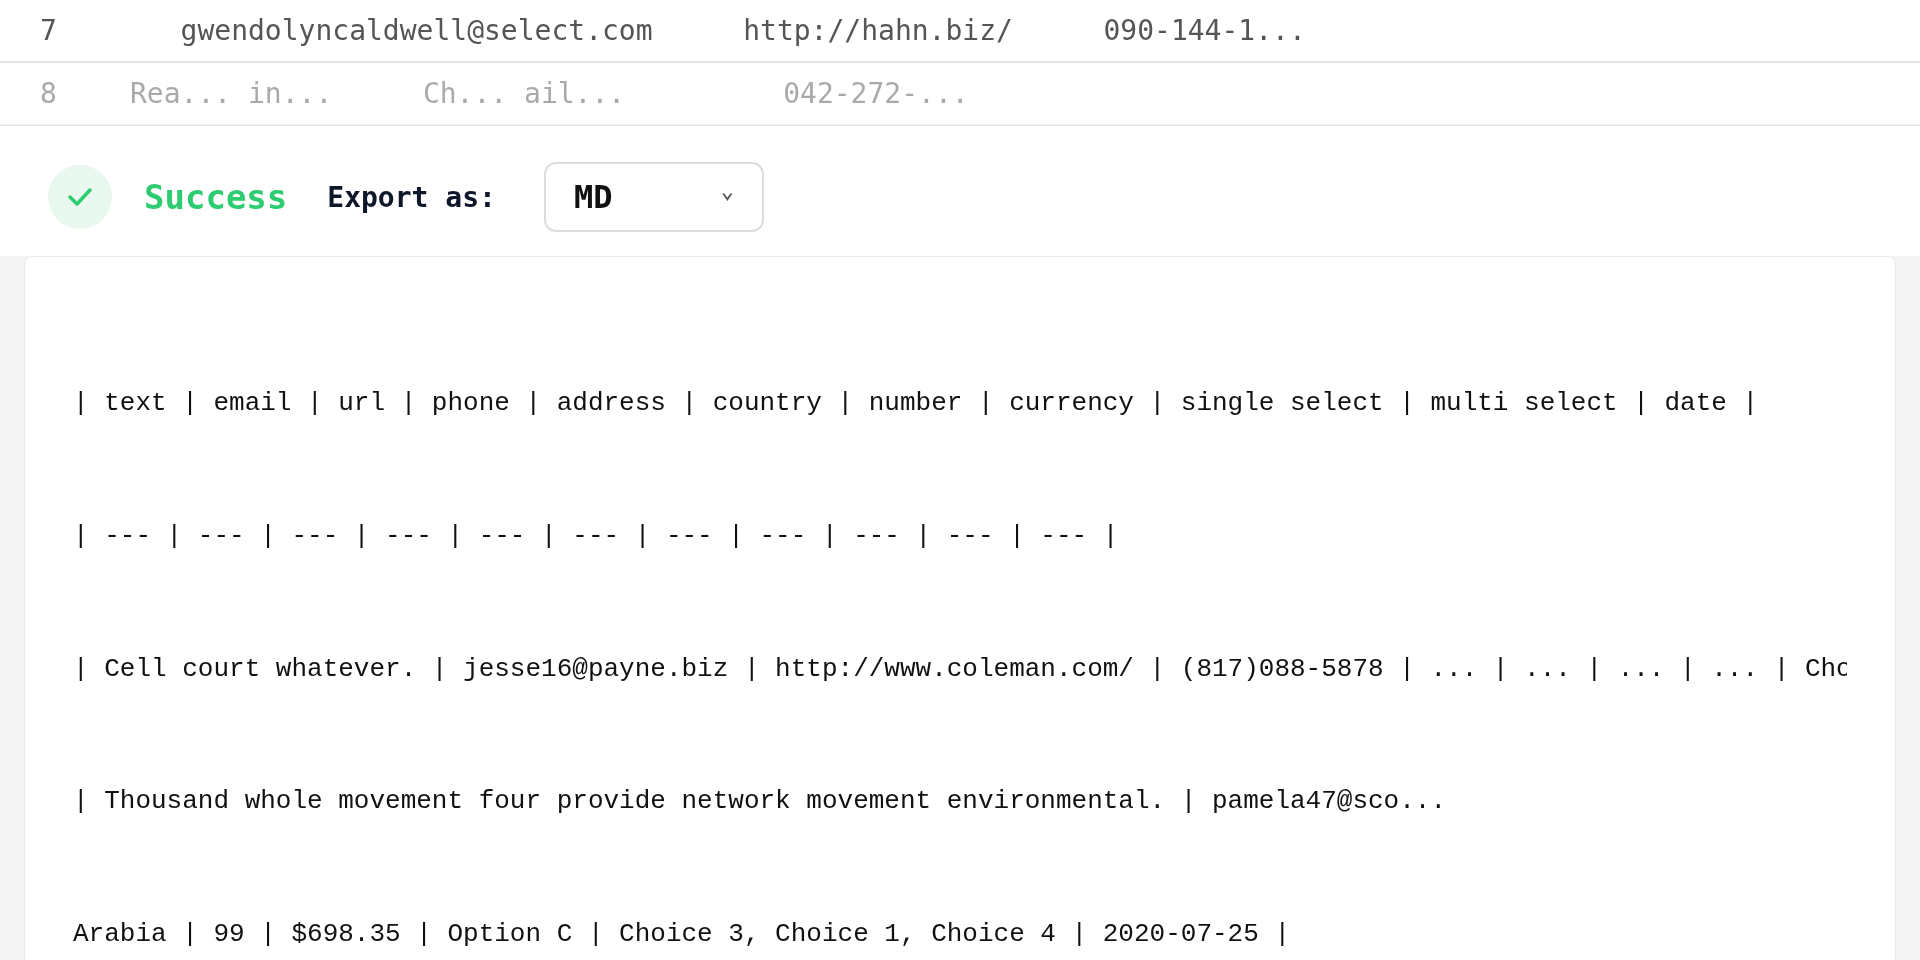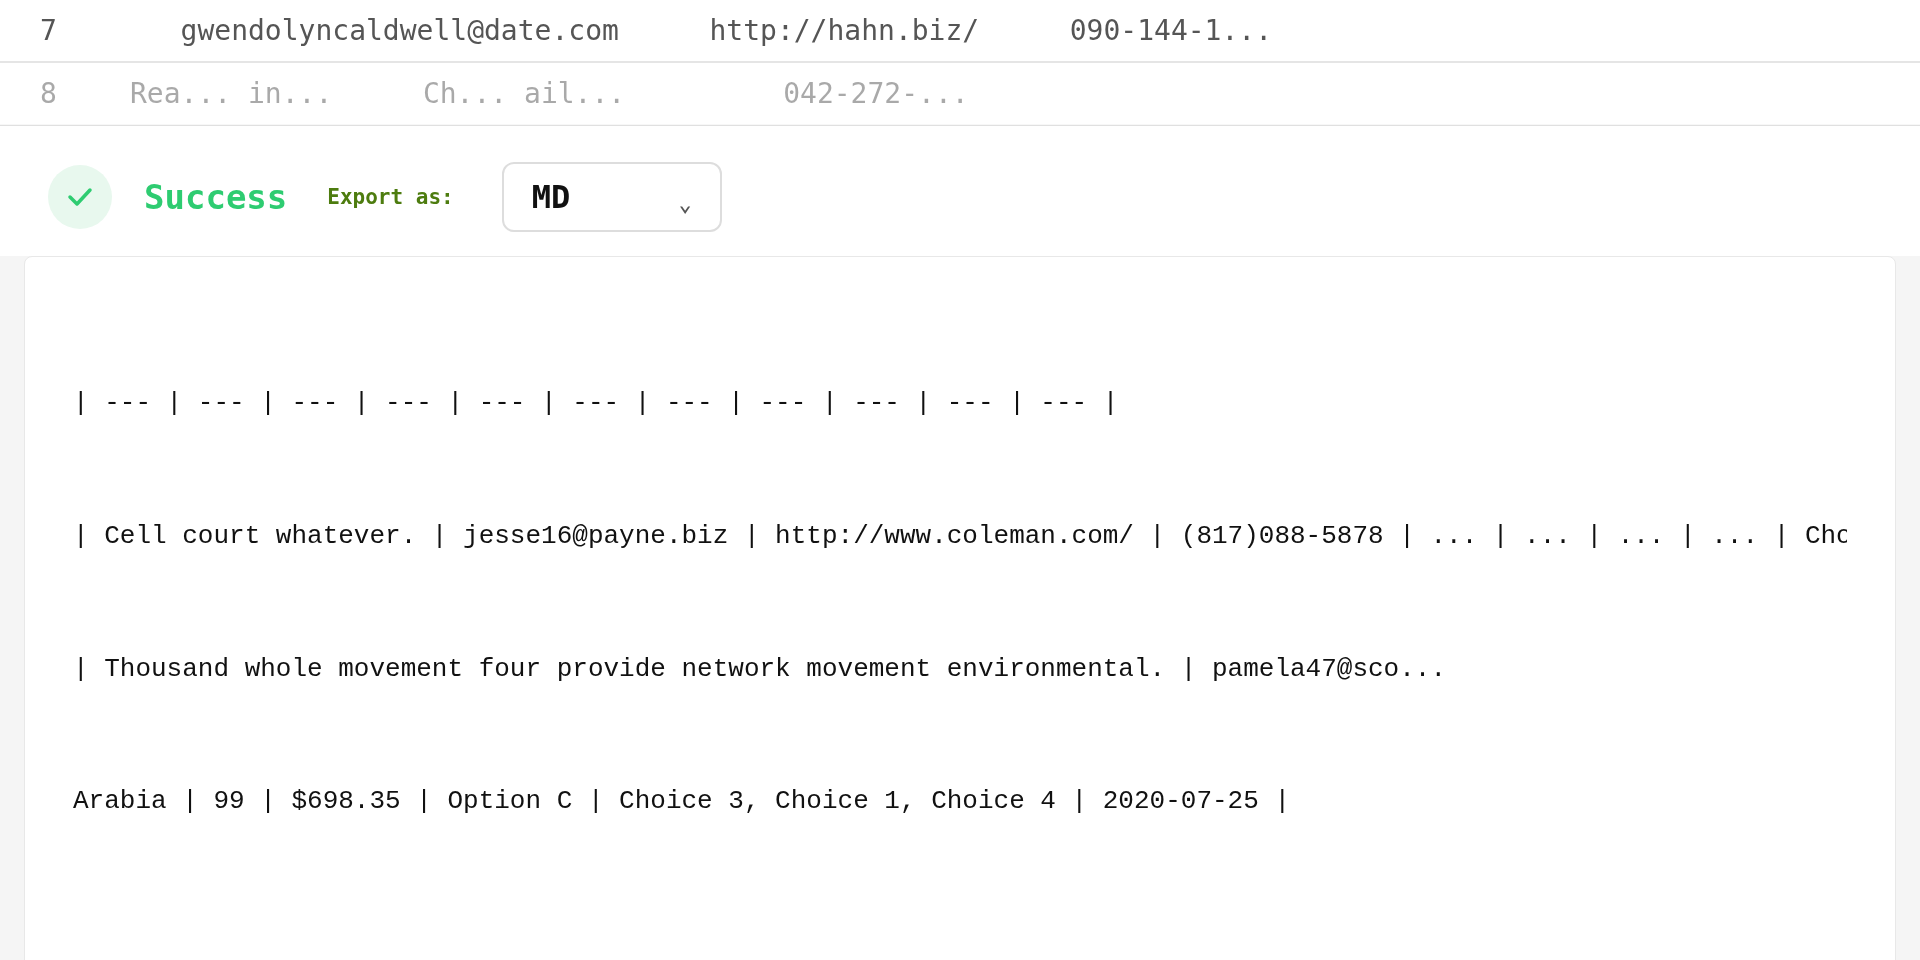--- a/index.html
+++ b/index.html
@@ -75,29 +75,29 @@
     }
 
     .success-text {
       font-size: 34px;
       font-weight: 600;
       color: #2ecc71;
       margin-right: 8px;
     }
 
     .export-label {
-      font-size: 21px;
+      font-size: 28px;
       font-weight: 700;
-      color: #4d7c0f;
+      color: #0f172a;
       margin-right: 16px;
     }
 
     .export-dropdown {
       display: flex;
-      align-items: flex-end;
+      align-items: flex-start;
       justify-content: space-between;
       border: 2px solid #ddd;
       border-radius: 12px;
       padding: 14px 28px;
       min-width: 220px;
       background: #fff;
       cursor: pointer;
       font-size: 32px;
       font-weight: 600;
       color: #111;
@@ -131,21 +131,21 @@
       overflow: hidden;
     }
   </style>
 </head>
 <body>
 
 <div class="top-table-rows">
   <div class="table-row-item">
     <span class="row-num">7</span>
     &nbsp;&nbsp;&nbsp;
-    <span>gwendolyncaldwell@date.com</span>
+    <span>gwendolyncaldwell@select.com</span>
     &nbsp;&nbsp;&nbsp;
     <span>http://hahn.biz/</span>
     &nbsp;&nbsp;&nbsp;
     <span>090-144-1...</span>
   </div>
   <div class="table-row-item faded-row">
     <span class="row-num">8</span>
     <span>Rea... in...</span>
     &nbsp;&nbsp;&nbsp;
     <span>Ch... ail...</span>
@@ -163,20 +163,21 @@
   </div>
   <span class="success-text">Success</span>
   <span class="export-label">Export as:</span>
   <div class="export-dropdown">
     <span>MD</span>
     <span class="chevron-icon">⌄</span>
   </div>
 </div>
 
 <div class="code-area">
+  <span class="code-line">| text | email | url | phone | address | country | number | currency | single select | multi select | date |</span>
   <span class="code-line">| --- | --- | --- | --- | --- | --- | --- | --- | --- | --- | --- |</span>
   <span class="code-line">| Cell court whatever. | jesse16@payne.biz | http://www.coleman.com/ | (817)088-5878 | ... | ... | ... | ... | Choice 4 | 2023-07-30 |</span>
   <span class="code-line">| Thousand whole movement four provide network movement environmental. | pamela47@sco...</span>
   <span class="code-line">Arabia | 99 | $698.35 | Option C | Choice 3, Choice 1, Choice 4 | 2020-07-25 |</span>
   
   
   
   
   
   

